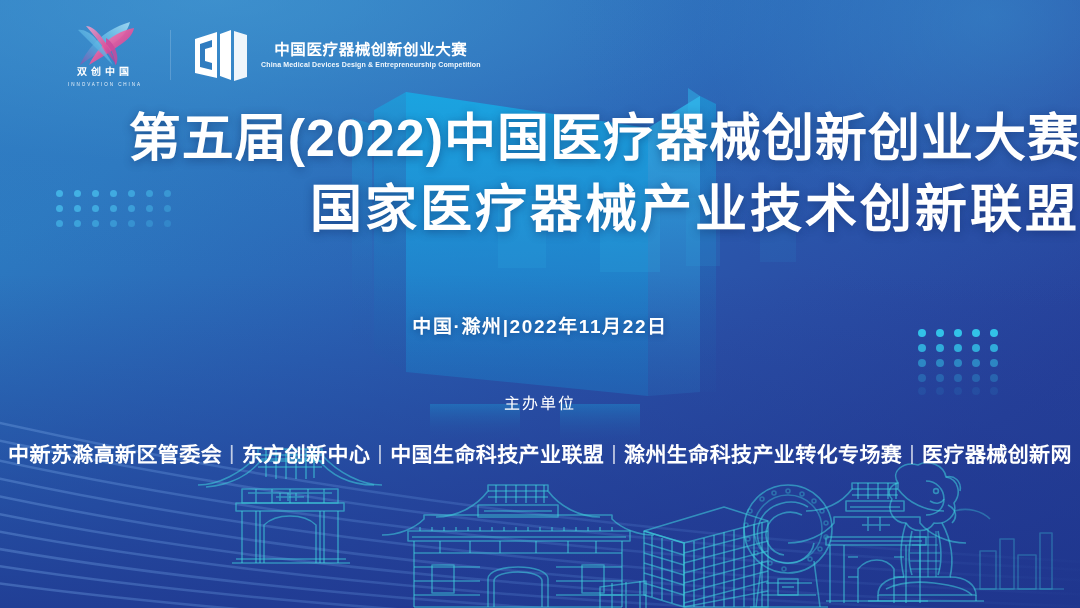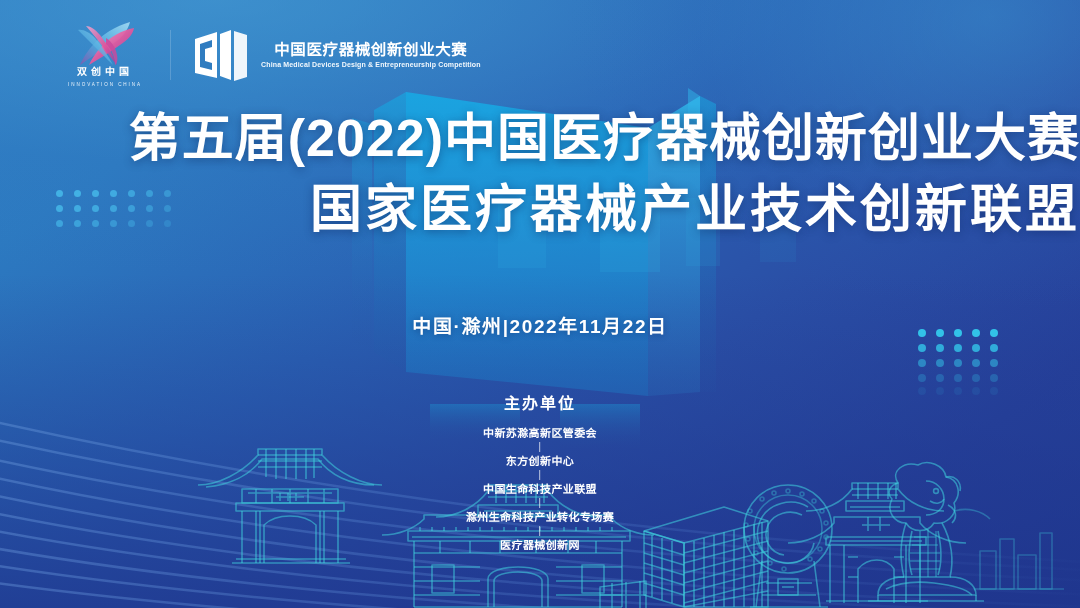--- a/index.html
+++ b/index.html
@@ -103,29 +103,28 @@
   .date{
     position:absolute;left:0;top:311px;width:1080px;text-align:center;
     font-size:19px;font-weight:700;color:#ffffff;letter-spacing:1.6px;
     text-shadow:0 1px 6px rgba(10,35,90,0.4);
     white-space:nowrap;
   }
 
   
   .org-title{
     position:absolute;left:0;top:390px;width:1080px;text-align:center;
-    font-size:16px;font-weight:700;color:#ffffff;letter-spacing:2px;
+    font-size:16px;font-weight:400;color:#ffffff;letter-spacing:2px;
     white-space:nowrap;
   }
   .org-list{
-    position:absolute;left:0;top:424px;width:1080px;
+    position:absolute;left:0;top:438px;width:1080px;
     display:flex;justify-content:center;align-items:center;
-    font-size:11px;font-weight:700;color:#ffffff;letter-spacing:0.4px;
-    white-space:nowrap;
-    flex-direction:column;
+    font-size:21px;font-weight:700;color:#ffffff;letter-spacing:0.4px;
+    white-space:nowrap;
   }
   .org-item{padding:0 0px;}
   .org-sep{
     color:rgba(255,255,255,0.72);font-weight:400;
     padding:0 7px;
   }
 </style>
 </head>
 <body>
 

